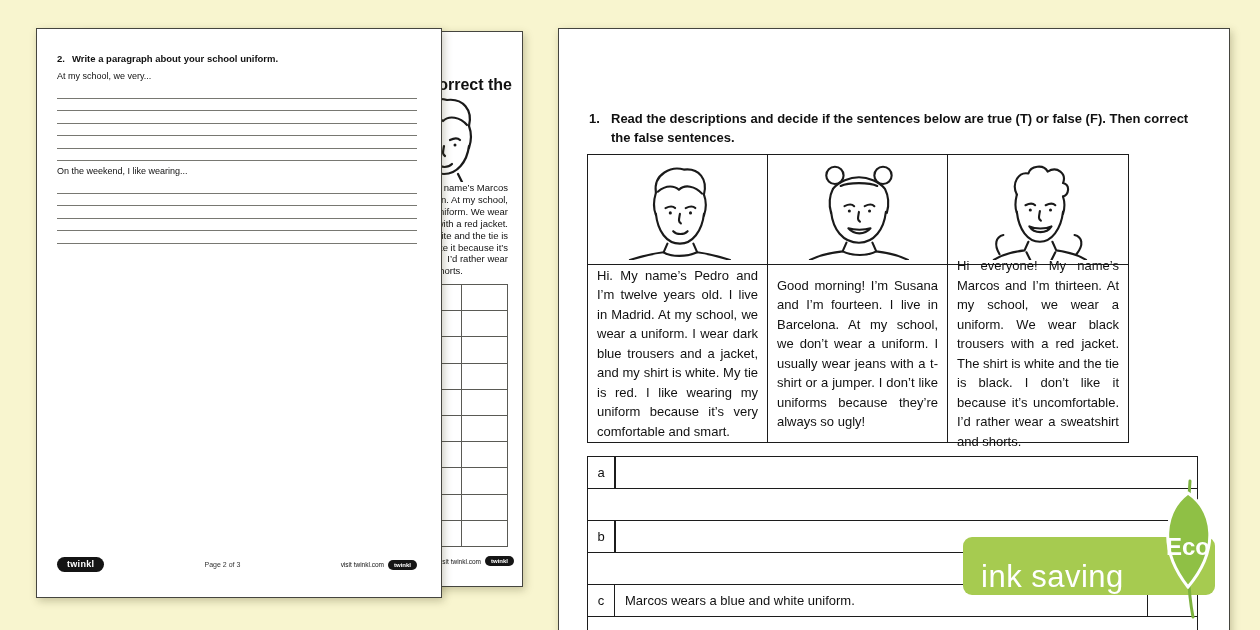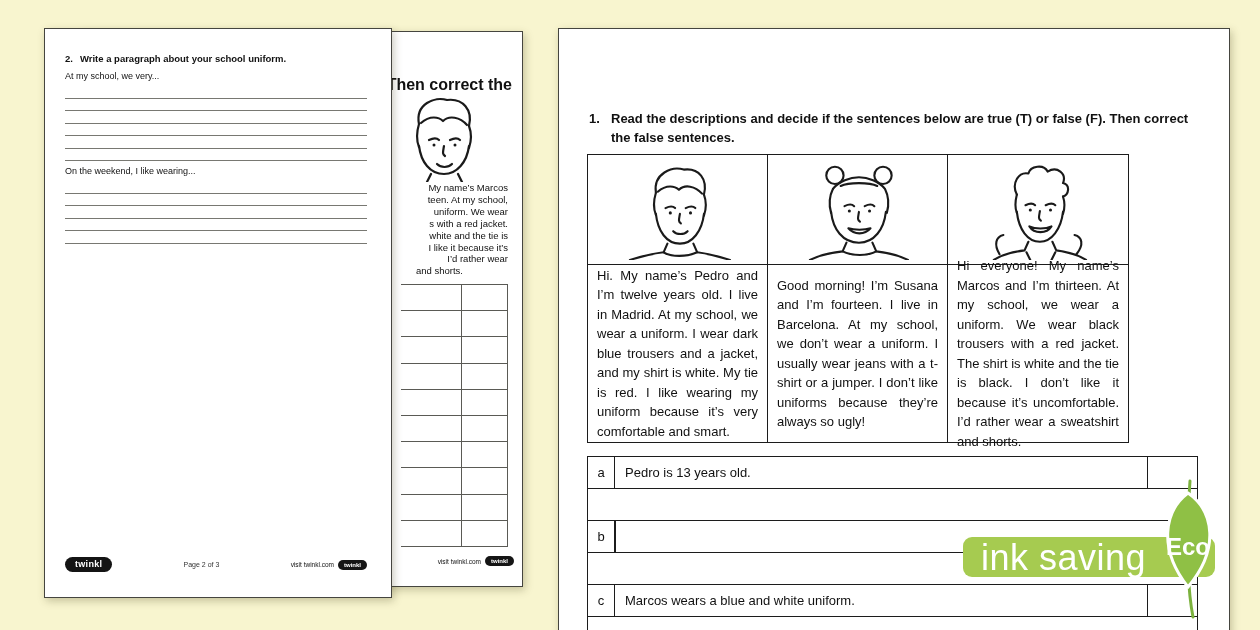--- a/index.html
+++ b/index.html
@@ -3,21 +3,21 @@
 <meta charset="utf-8">
 <style>
   * { margin:0; padding:0; box-sizing:border-box; }
   html,body { width:1260px; height:630px; overflow:hidden; }
   body { background:#f8f5cf; font-family:"Liberation Sans",sans-serif; color:#111; }
   .canvas { position:relative; width:1260px; height:630px; overflow:hidden; }
 
   .page { position:absolute; background:#fff; border:1px solid #45453f;
           box-shadow:2px 3px 8px rgba(70,65,25,.28); }
   .back-page  { left:80px;  top:31px; width:443px; height:556px; z-index:1; }
-  .front-page { left:44px;  top:28px; width:348px; height:570px; z-index:2; }
+  .front-page { left:36px;  top:28px; width:406px; height:570px; z-index:2; }
   .main-page  { left:558px; top:28px; width:672px; height:620px; z-index:1; overflow:hidden; }
 
   
   .bp-header { position:absolute; top:44px; right:10px; font-size:16px; font-weight:bold; }
   .bp-illo   { position:absolute; left:300px; top:58px; width:127px; height:92px; }
   .bp-text   { position:absolute; top:150px; left:335px; width:92px;
                font-size:9.5px; line-height:11.9px; text-align:right; }
   .bp-text .frag-last { text-align:left; }
   .bp-grid   { position:absolute; left:320px; top:252px; width:107px; height:263px;
                border:1px solid #5a5a55; border-left:none; }
@@ -64,24 +64,24 @@
 
   .qa { position:absolute; top:427px; left:28px; width:611px; border:1.5px solid #1c1c1c; background:#fff; }
   .q-row, .blank-row { height:32px; border-bottom:1px solid #1c1c1c; display:flex; align-items:stretch; }
   .qa > div:last-child { border-bottom:none; }
   .q-letter   { flex:0 0 27px; border-right:1px solid #1c1c1c;
                 display:flex; align-items:center; justify-content:center; font-size:13px; }
   .q-sentence { flex:1; display:flex; align-items:center; padding-left:10px; font-size:13px; }
   .q-answer   { flex:0 0 50px; border-left:1px solid #1c1c1c; }
 
   
-  .eco-badge { position:absolute; left:963px; top:537px; width:252px; height:40px;
+  .eco-badge { position:absolute; left:963px; top:537px; width:252px; height:58px;
                background:#a6cb50; border-radius:9px; z-index:6;
-               display:flex; align-items:flex-start; padding-left:18px;
-               color:#fff; font-size:36px; letter-spacing:.5px; }
+               display:flex; align-items:flex-end; padding-left:18px;
+               color:#fff; font-size:31px; letter-spacing:.5px; }
   .eco-leaf { position:absolute; left:1146px; top:479px; width:84px; height:140px; z-index:7; }
 
   .sketch { stroke:#1a1a1a; stroke-width:2.2; fill:none; stroke-linecap:round; stroke-linejoin:round; }
   .sketch .dot { fill:#1a1a1a; stroke:none; }
 </style>
 </head>
 <body>
 
 <div class="canvas">
 
@@ -249,21 +249,20 @@
         <p>Good morning! I’m Susana and I’m fourteen. I live in Barcelona. At my school, we don’t wear a uniform. I usually wear jeans with a t-shirt or a jumper. I don’t like uniforms because they’re always so ugly!</p>
       </div>
       <div class="cell text-cell last">
         <p>Hi everyone! My name’s Marcos and I’m thirteen. At my school, we wear a uniform. We wear black trousers with a red jacket. The shirt is white and the tie is black. I don’t like it because it’s uncomfortable. I’d rather wear a sweatshirt and shorts.</p>
       </div>
     </div>
 
     <div class="qa">
       <div class="q-row">
         <div class="q-letter">a</div>
-        <div class="q-sentence">Pedro is 13 years old.</div>
         <div class="q-answer"></div>
       </div>
       <div class="blank-row"></div>
       <div class="q-row">
         <div class="q-letter">b</div>
         <div class="q-answer"></div>
       </div>
       <div class="blank-row"></div>
       <div class="q-row">
         <div class="q-letter">c</div>

